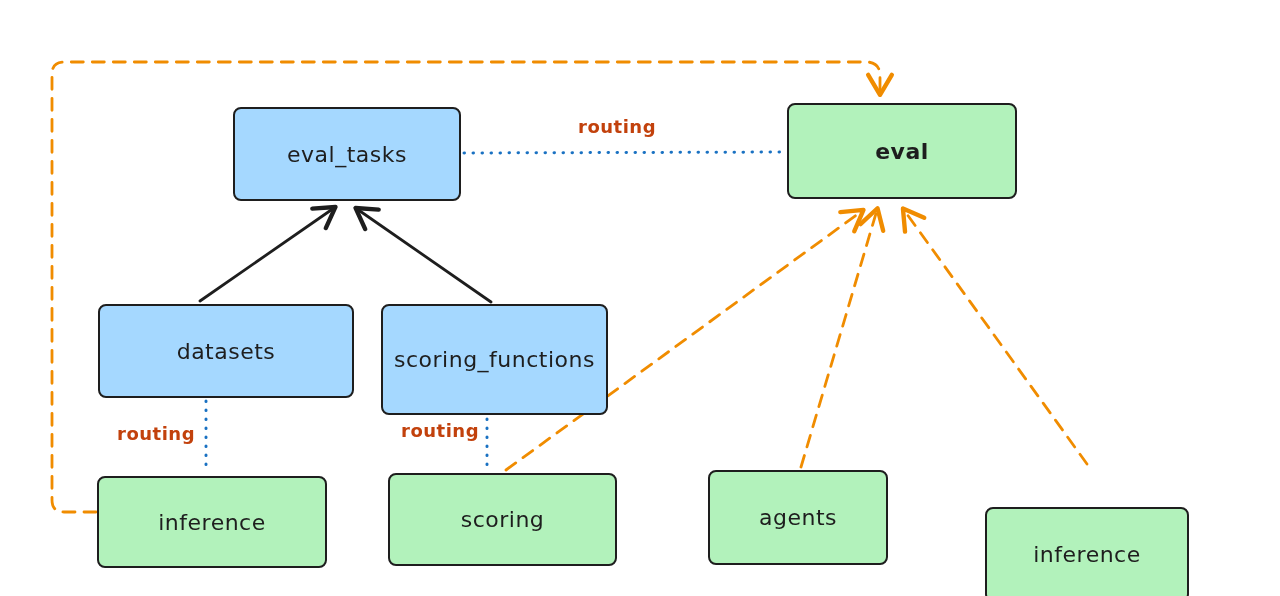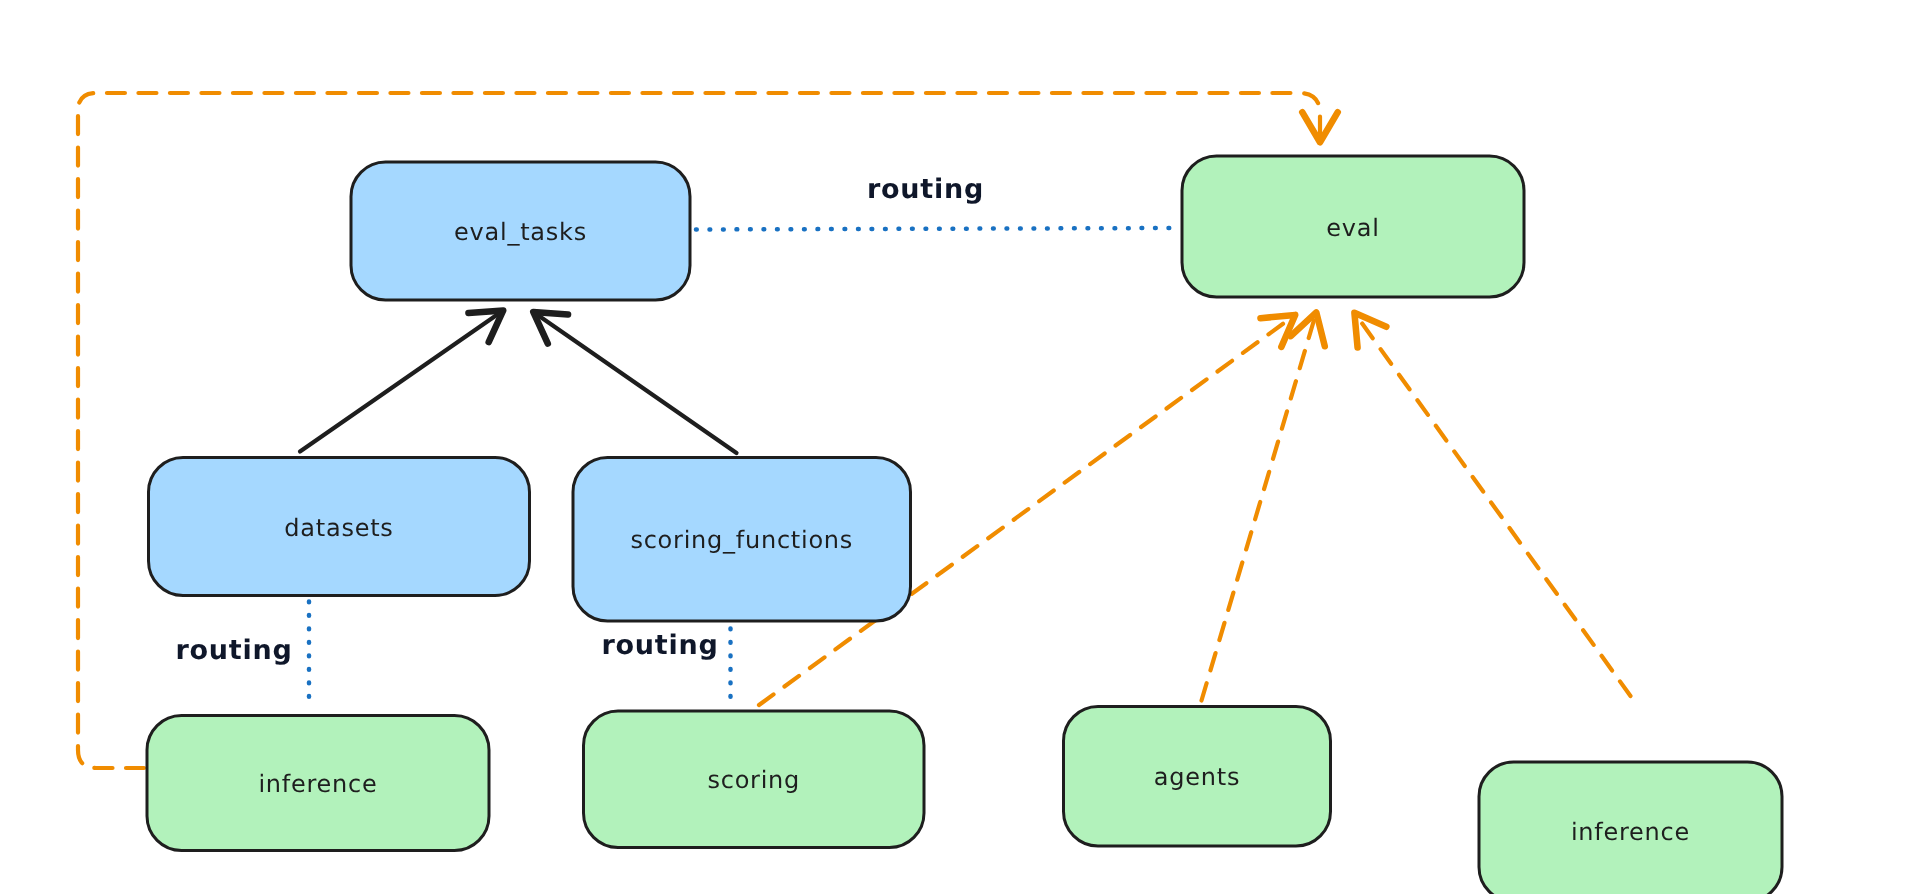--- a/index.html
+++ b/index.html
@@ -22,43 +22,43 @@
     left: 0;
     top: 0;
     width: 1280px;
     height: 596px;
     pointer-events: none;
   }
   .node {
     position: absolute;
     box-sizing: border-box;
     border: 2.5px solid #1e1e1e;
-    border-radius: 24px;
+    border-radius: 8px;
     display: flex;
     align-items: center;
     justify-content: center;
-    font-size: 16px;
+    font-size: 22px;
     color: #1e1e1e;
     letter-spacing: 0.5px;
   }
   .node-blue  { background: #a5d8ff; }
   .node-green { background: #b2f2bb; }
 
   .node-eval_tasks        { left: 233px; top: 107px; width: 228px; height: 94px; }
-  .node-eval              { left: 787px; top: 103px; width: 230px; height: 96px; }
+  .node-eval              { left: 787px; top: 103px; width: 230px; height: 96px; font-weight: bold; }
   .node-datasets          { left:  98px; top: 304px; width: 256px; height: 94px; }
   .node-scoring_functions { left: 381px; top: 304px; width: 227px; height: 111px; }
   .node-datasetio         { left:  97px; top: 476px; width: 230px; height: 92px; }
   .node-scoring           { left: 388px; top: 473px; width: 229px; height: 93px; }
   .node-agents            { left: 708px; top: 470px; width: 180px; height: 95px; }
   .node-inference         { left: 985px; top: 467px; width: 204px; height: 95px; margin-top: 40px; }
 
   .edge-label {
     position: absolute;
-    color: #0f172a;
+    color: #c2410c;
     font-size: 18px;
     font-weight: bold;
     letter-spacing: 0.5px;
   }
   .edge-label-top    { left: 578px; top: 116px; }
   .edge-label-left   { left: 117px; top: 423px; }
   .edge-label-middle { left: 401px; top: 420px; }
 </style>
 </head>
 <body>

